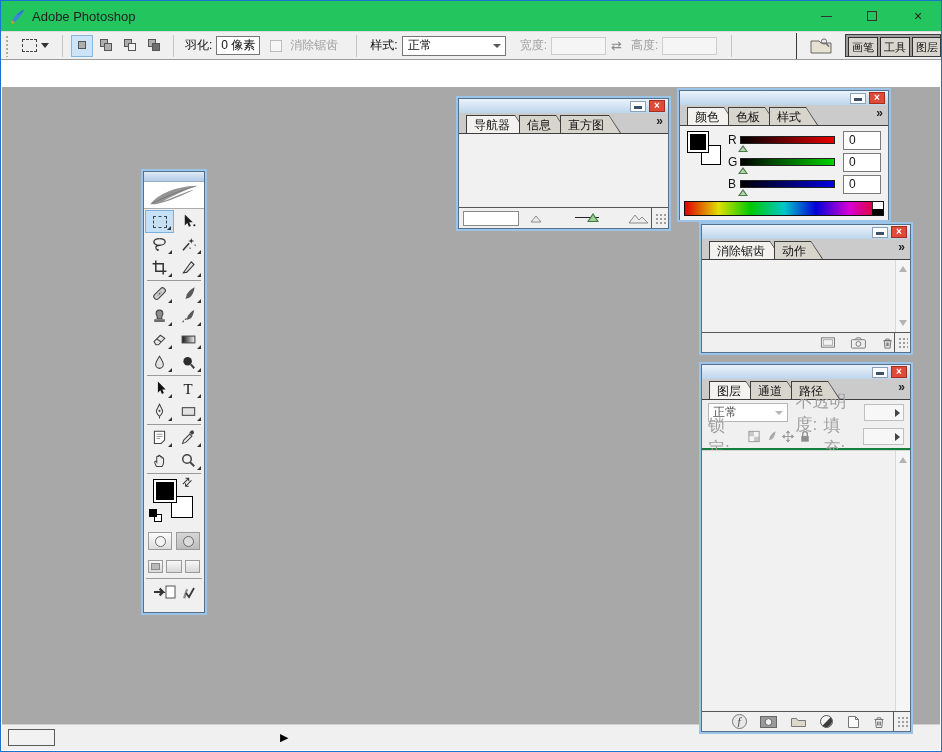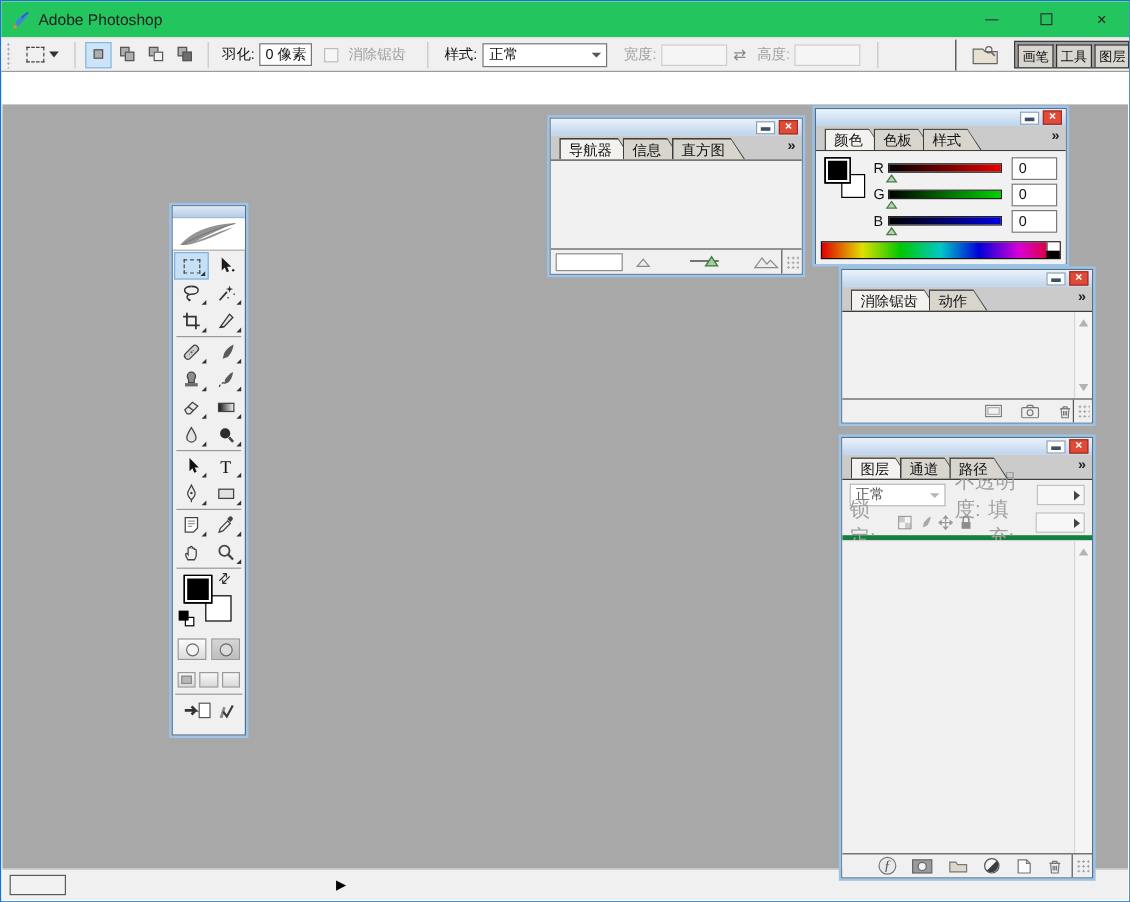--- a/index.html
+++ b/index.html
@@ -141,21 +141,21 @@
   .cp-ends .bk { position:absolute; inset:50% 0 0 0; background:#000; }
 
   
   #history { left:700px; top:223px; width:210px; height:129px; }
   #history .pbody { height:72px; }
   .hicon { margin-left:14px; }
 
   
   #layers { left:700px; top:363px; width:210px; height:368px; }
   .ly-row { display:flex; align-items:center; height:25px; padding:0 6px; background:#f0f0f0; }
-  .ly-row.second { border-bottom:4px solid #15803d; }
+  .ly-row.second { border-bottom:2px solid #15803d; }
   .ly-combo { width:88px; height:19px; background:#fff; border:1px solid #b5b5b5; display:flex; align-items:center; font-size:12px; color:#555; }
   .ly-combo .cval { flex:1; padding-left:4px; }
   .ly-label { font-size:17px; color:#a0a0a0; margin:0 3px 0 8px; }
   .ly-input { width:44px; height:17px; background:#f7f7f7; border:1px solid #c0c0c0; display:flex; align-items:center; justify-content:flex-end; }
   .ly-input .arr { width:0; height:0; border-top:4px solid transparent; border-bottom:4px solid transparent; border-left:5px solid #444; margin-right:3px; }
   .lock-icon { width:15px; height:15px; margin-right:3px; }
   #layers .pbody { height:274px; background:#f1f1f1; border-top:1px solid #d5d5d5; }
   .lyicon { margin-left:12px; }
   .fx-badge { width:15px; height:15px; border-radius:50%; border:1px solid #777; color:#555; font-size:12px; font-style:italic; font-family:"Liberation Serif","DejaVu Serif",serif; display:flex; align-items:center; justify-content:center; background:#e8e8e8; }
 </style>

